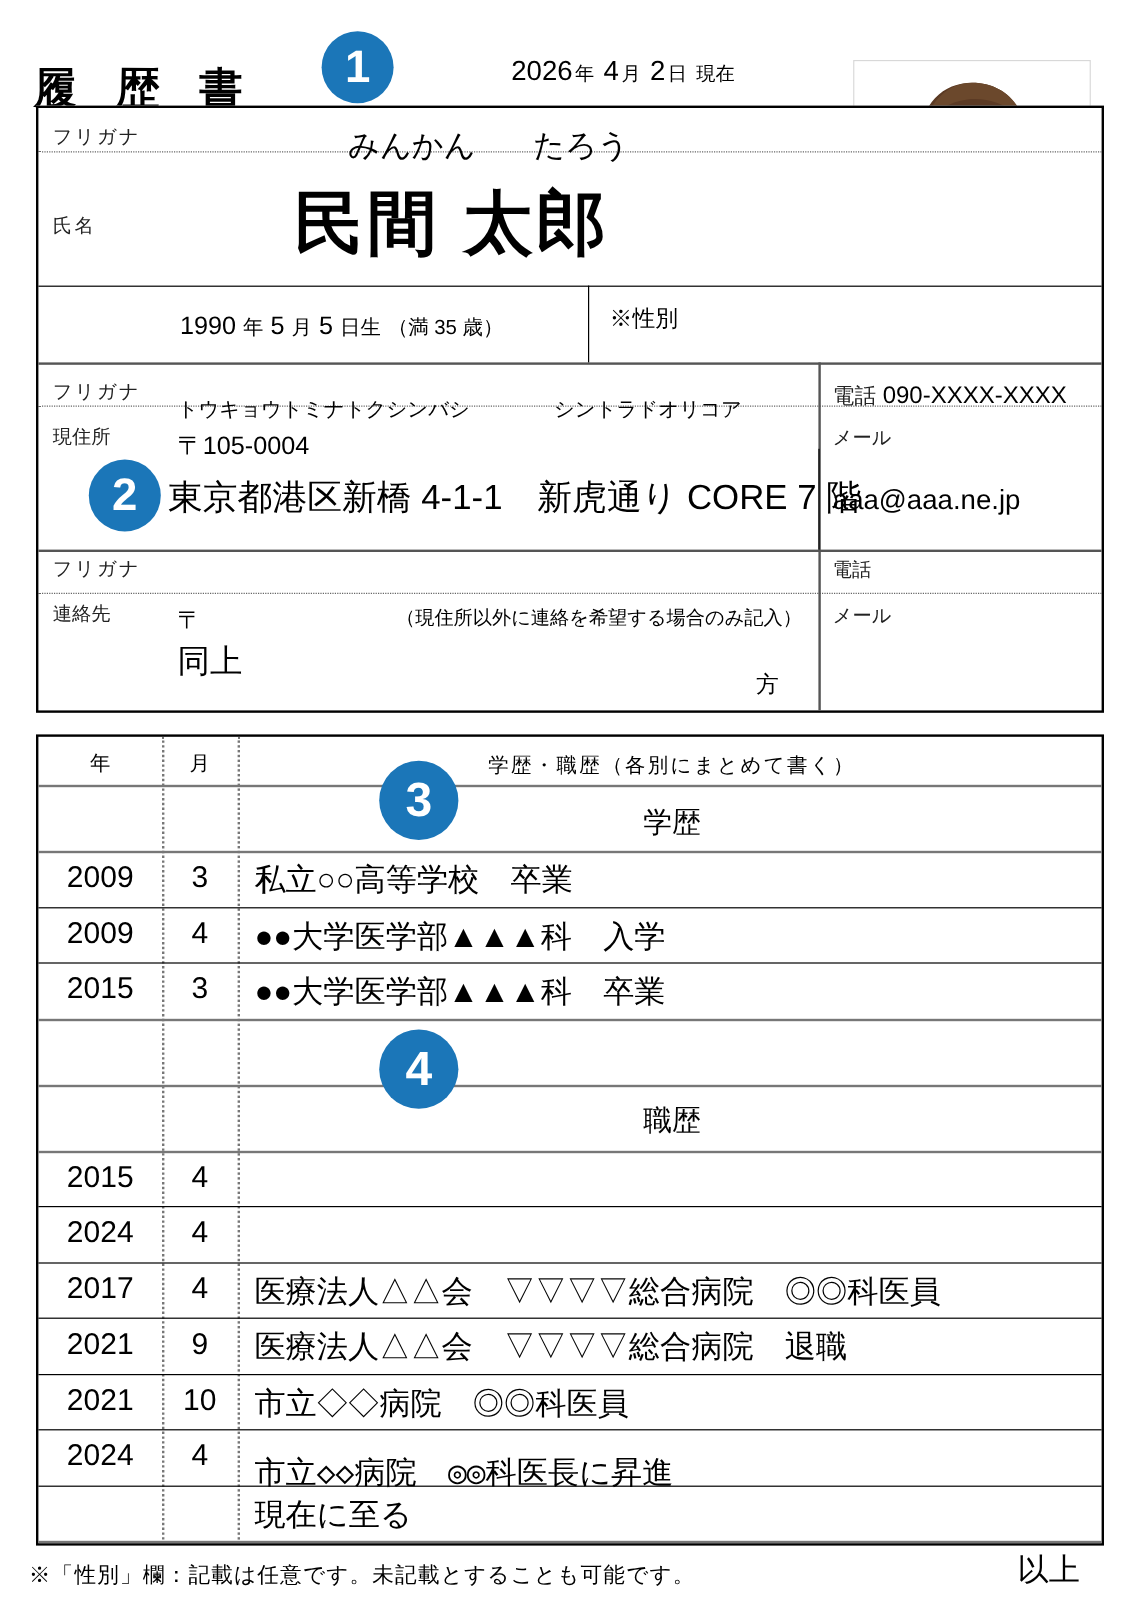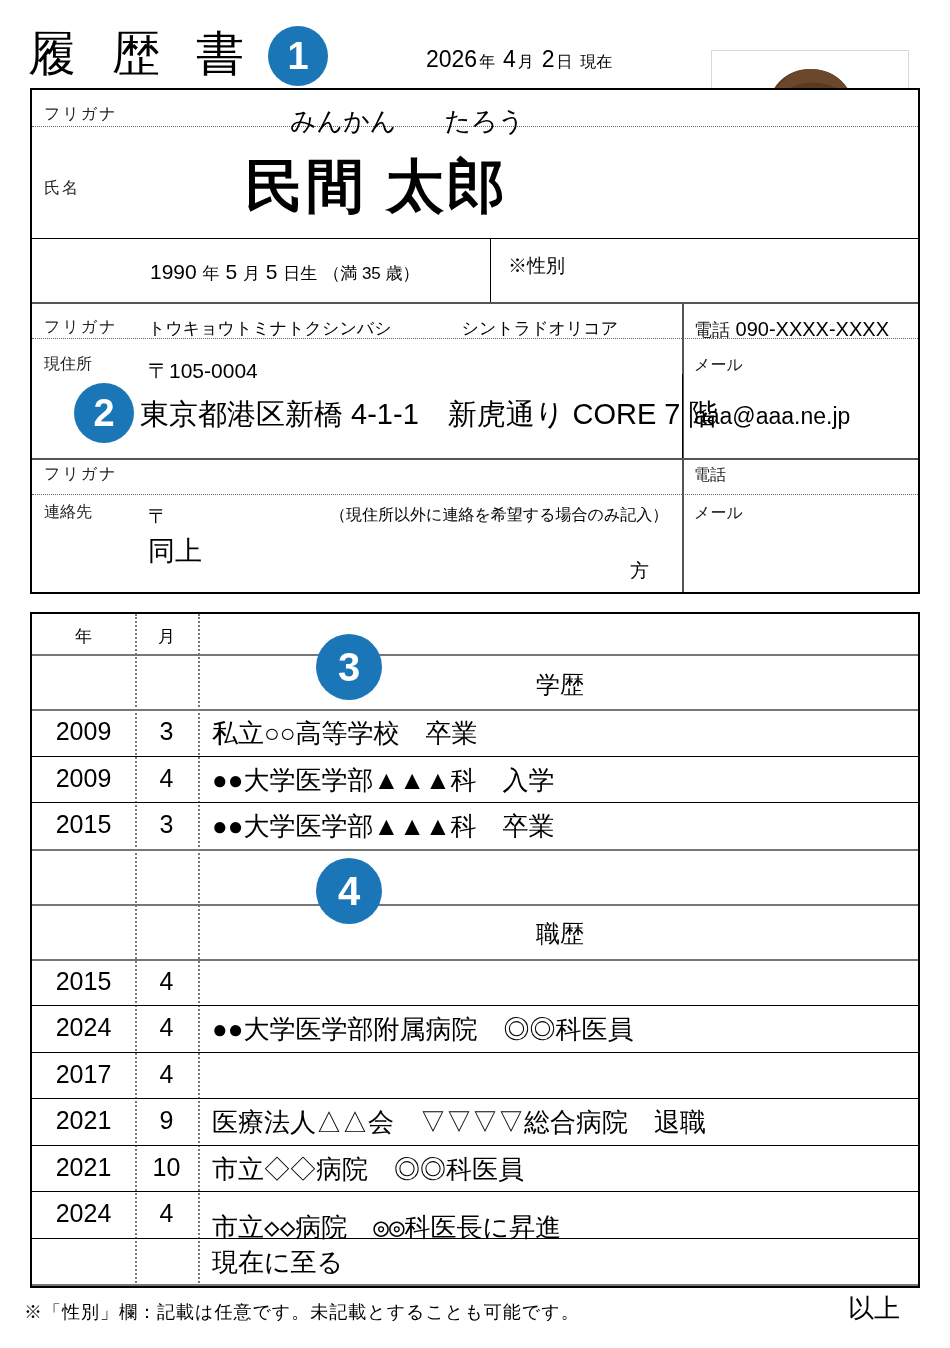--- a/index.html
+++ b/index.html
@@ -16,24 +16,24 @@
     overflow: hidden;
   }
 
   
   .abs { position: absolute; box-sizing: border-box; }
   .serif { font-family: "Liberation Serif", "DejaVu Serif", serif; }
   .nowrap { white-space: nowrap; }
 
   
   #doc-title {
-    left: 28px; top: 22px;
-    font-family: "Liberation Serif", "DejaVu Serif", serif;
-    font-size: 48px;
-    font-weight: normal;
+    left: 28px; top: 50px;
+    font-family: "Liberation Serif", "DejaVu Serif", serif;
+    font-size: 36px;
+    font-weight: bold;
     letter-spacing: 12px;
   }
 
   #date-line {
     left: 425px; top: 46px;
     font-size: 21px;
     font-family: "Liberation Sans", sans-serif;
   }
   #date-line .num { font-size: 23px; }
   #date-line .unit { font-size: 16px; }
@@ -111,21 +111,21 @@
   }
 
   #birth-line {
     left: 150px; top: 260px;
     font-size: 21px;
   }
   #birth-line .unit { font-size: 17px; }
 
   
   #furigana-addr-val {
-    left: 148px; top: 317px;
+    left: 148px; top: 330px;
     font-size: 17px;
     font-family: "DejaVu Sans", sans-serif;
     letter-spacing: 0px;
   }
   #furigana-addr-val .gap { display: inline-block; width: 70px; }
 
   #postal-code {
     left: 148px; top: 357px;
     font-size: 21px;
   }
@@ -327,20 +327,21 @@
 <div class="abs nowrap" id="contact-same">同上</div>
 <div class="abs nowrap" id="contact-kata">方</div>
 
 <div class="abs" id="history-table">
   <div class="col-dot-1"></div>
   <div class="col-dot-2"></div>
   <div id="history-rows">
       <div class="row" style="top: 0px; height: 40px;">
         <div class="cell-year hist-col-hdr" style="top:11px;">年</div>
         <div class="cell-month hist-col-hdr" style="top:11px;">月</div>
+        <div class="cell-text hist-hdr" style="top:12px;text-align:center;">学歴・職歴（各別にまとめて書く）</div>
       </div>
       <div class="row-sep" style="top: 40px;"></div>
       <div class="row" style="top: 40px; height: 55px;">
         <div class="cell-year hist-cell-val" style="top: 12.5px;"></div>
         <div class="cell-month hist-cell-val" style="top: 12.5px;"></div>
         <div class="cell-text hist-section" style="top: 14.5px;">学歴</div>
       </div>
       <div class="row-sep" style="top: 95px; border-top-width: 2px; border-top-color: rgb(119, 119, 119);"></div>
       <div class="row" style="top: 95px; height: 46.5px;">
         <div class="cell-year hist-cell-val" style="top: 8.25px;">2009</div>
@@ -373,26 +374,26 @@
       </div>
       <div class="row-sep" style="top: 344.5px; border-top-width: 2px; border-top-color: rgb(119, 119, 119);"></div>
       <div class="row" style="top: 344.5px; height: 46.5px;">
         <div class="cell-year hist-cell-val" style="top: 8.25px;">2015</div>
         <div class="cell-month hist-cell-val" style="top: 8.25px;">4</div>
       </div>
       <div class="row-sep" style="top: 391px; border-top-width: 1px; border-top-color: rgb(0, 0, 0);"></div>
       <div class="row" style="top: 391px; height: 46.5px;">
         <div class="cell-year hist-cell-val" style="top: 8.25px;">2024</div>
         <div class="cell-month hist-cell-val" style="top: 8.25px;">4</div>
-        <div class="cell-text hist-cell-text" style="top: 7.25px;">●●大学医学部附属病院　◎◎科医員</div>
       </div>
       <div class="row-sep" style="top: 437.5px; border-top-width: 1px; border-top-color: rgb(0, 0, 0);"></div>
       <div class="row" style="top: 437.5px; height: 46.5px;">
         <div class="cell-year hist-cell-val" style="top: 8.25px;">2017</div>
         <div class="cell-month hist-cell-val" style="top: 8.25px;">4</div>
+        <div class="cell-text hist-cell-text" style="top: 7.25px;">医療法人△△会　▽▽▽▽総合病院　◎◎科医員</div>
       </div>
       <div class="row-sep" style="top: 484px; border-top-width: 1px; border-top-color: rgb(0, 0, 0);"></div>
       <div class="row" style="top: 484px; height: 46.5px;">
         <div class="cell-year hist-cell-val" style="top: 8.25px;">2021</div>
         <div class="cell-month hist-cell-val" style="top: 8.25px;">9</div>
         <div class="cell-text hist-cell-text" style="top: 7.25px;">医療法人△△会　▽▽▽▽総合病院　退職</div>
       </div>
       <div class="row-sep" style="top: 530.5px; border-top-width: 1px; border-top-color: rgb(0, 0, 0);"></div>
       <div class="row" style="top: 530.5px; height: 46.5px;">
         <div class="cell-year hist-cell-val" style="top: 8.25px;">2021</div>

